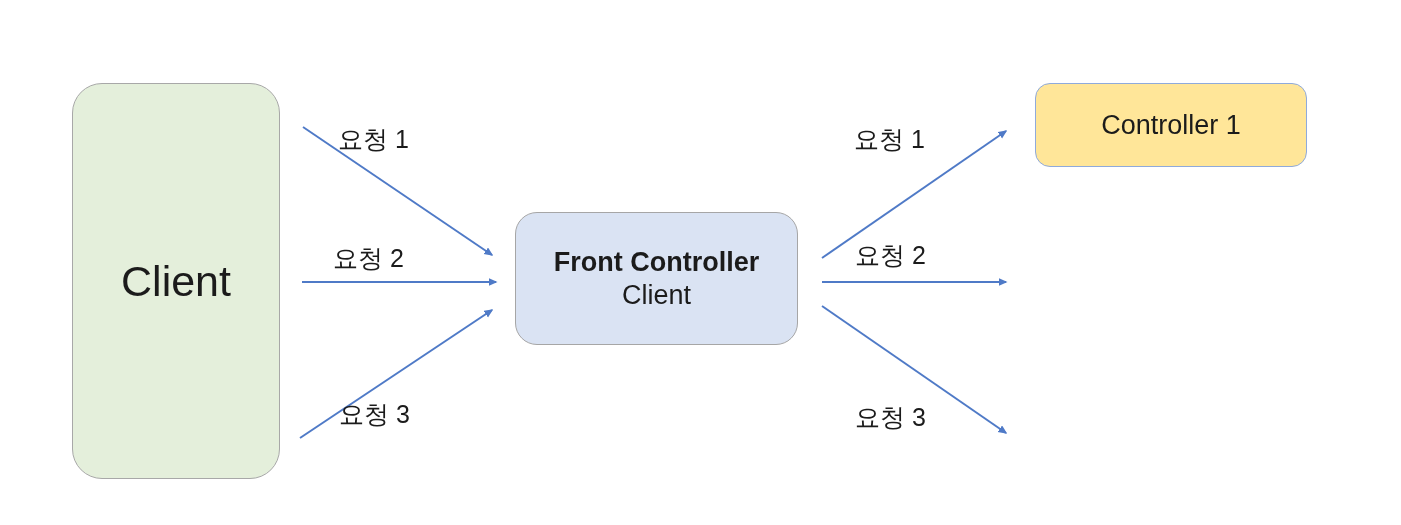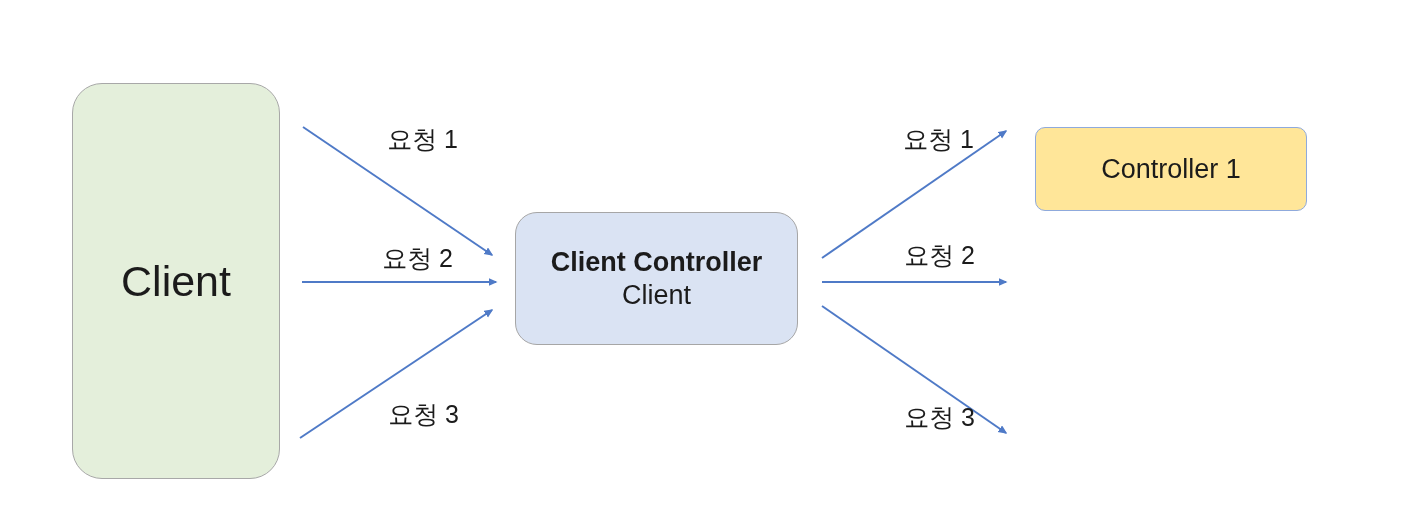--- a/index.html
+++ b/index.html
@@ -41,35 +41,34 @@
     border:1.5px solid var(--front-border);
     border-radius:22px;
     font-size:27px;
     line-height:33px;
   }
   .node-front .title{font-weight:bold;}
   .node-controller{
     left:1035px;width:272px;height:84px;
     background:var(--controller-fill);
     border:1.5px solid var(--controller-border);
-    border-radius:10px;
+    border-radius:15px;
     font-size:27px;
-    margin-top:44px;
   }
   .node-controller.c1{top:83px;}
   .node-controller.c2{top:240px;}
   .node-controller.c3{top:394px;}
   .arrows{position:absolute;left:0;top:0;width:1401px;height:525px;}
   .arrows line{stroke:var(--arrow);stroke-width:2;}
   .arrows marker path{fill:var(--arrow);}
   .edge-label{
     position:absolute;
     width:120px;height:34px;
     line-height:34px;
-    text-align:right;
+    text-align:left;
     font-size:25px;
   }
 </style>
 </head>
 <body>
 
 <div class="canvas">
 
   <svg class="arrows" viewBox="0 0 1401 525" xmlns="http://www.w3.org/2000/svg" aria-hidden="true">
     <defs>
@@ -83,21 +82,21 @@
     <line x1="822" y1="258" x2="1006" y2="131" marker-end="url(#arrowhead)"></line>
     <line x1="822" y1="282" x2="1006" y2="282" marker-end="url(#arrowhead)"></line>
     <line x1="822" y1="306" x2="1006" y2="433" marker-end="url(#arrowhead)"></line>
   </svg>
 
   <div class="node node-client">
     <span>Client</span>
   </div>
 
   <div class="node node-front">
-    <span class="title">Client Controller</span>
+    <span class="title">Front Controller</span>
     <span class="subtitle">Client</span>
   </div>
 
   <div class="node node-controller c1">
     <span>Controller 1</span>
   </div>
 
   <div class="edge-label" style="left:338px;top:122px;">요청 1</div>
   <div class="edge-label" style="left:333px;top:241px;">요청 2</div>
   <div class="edge-label" style="left:339px;top:397px;">요청 3</div>

